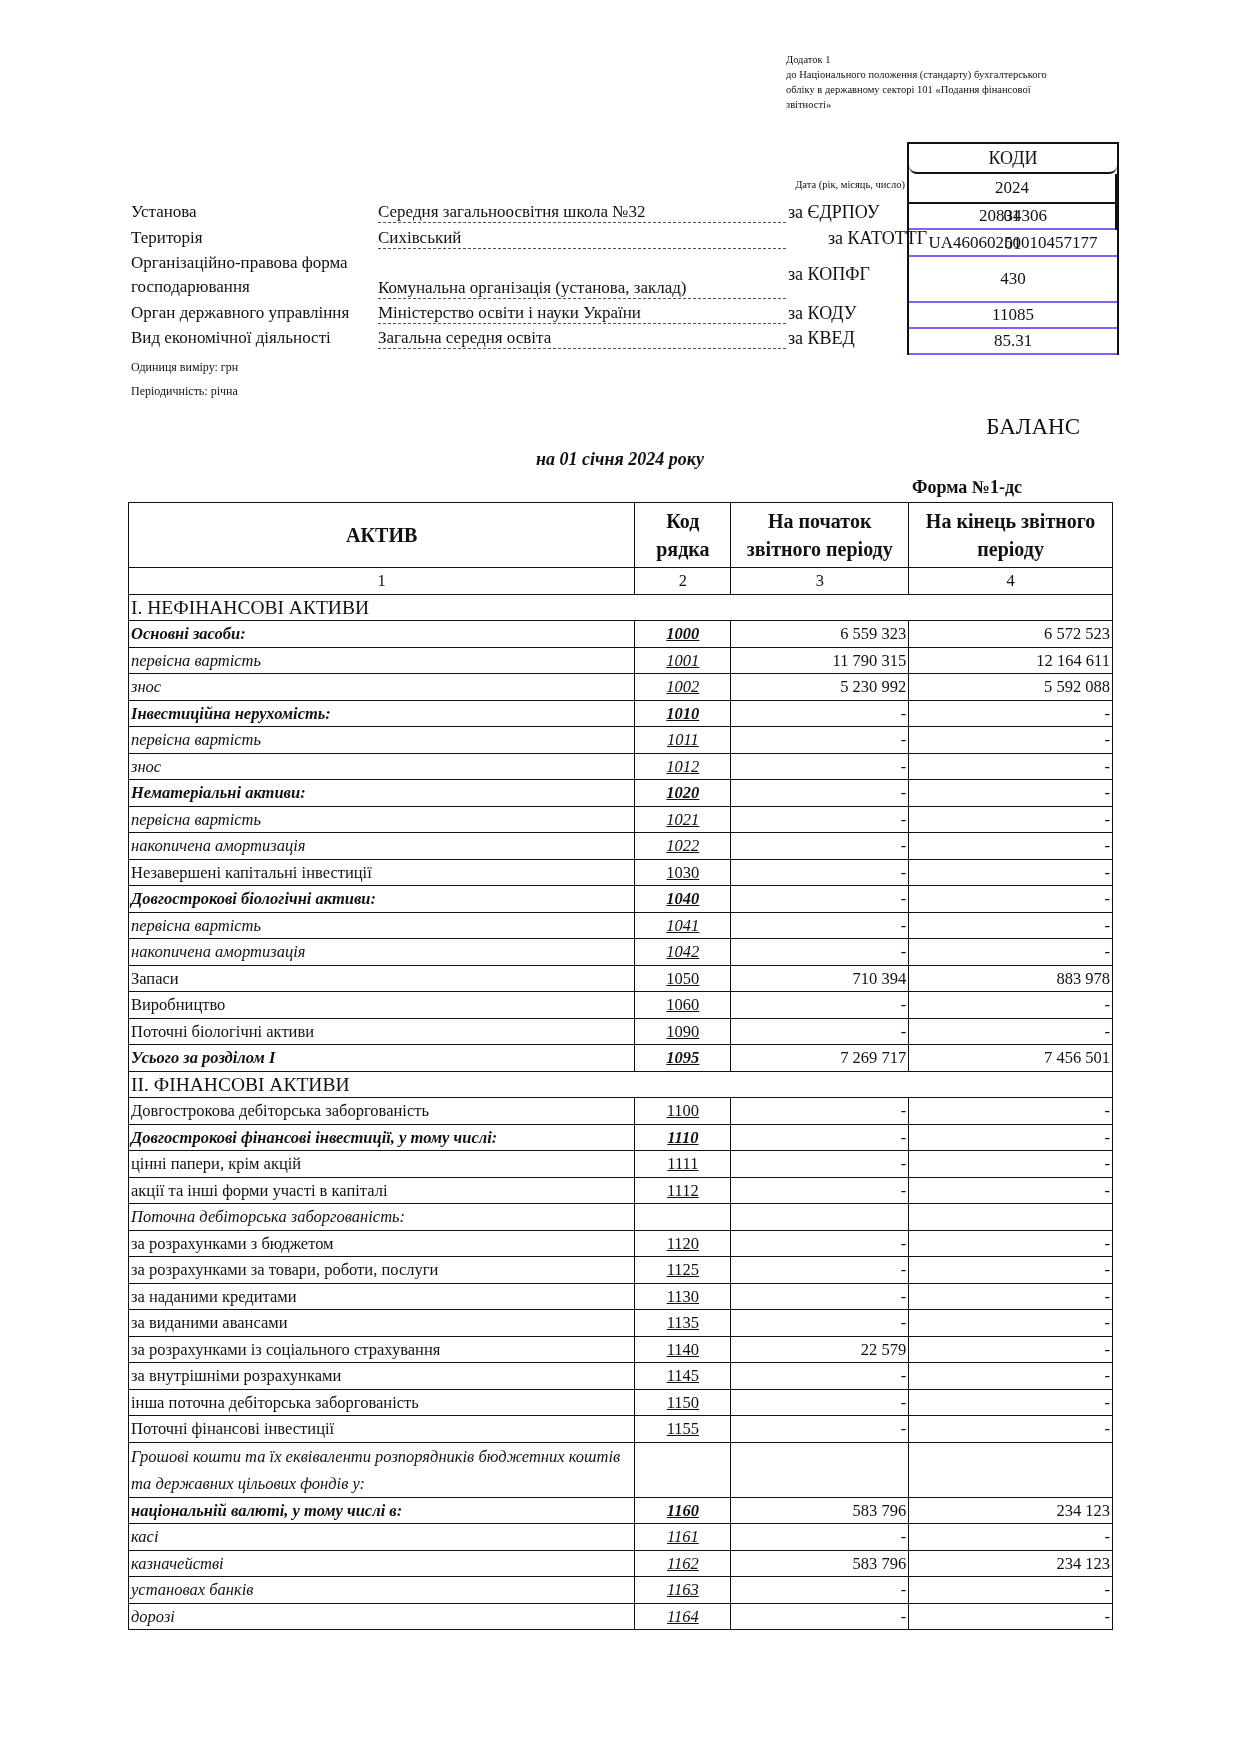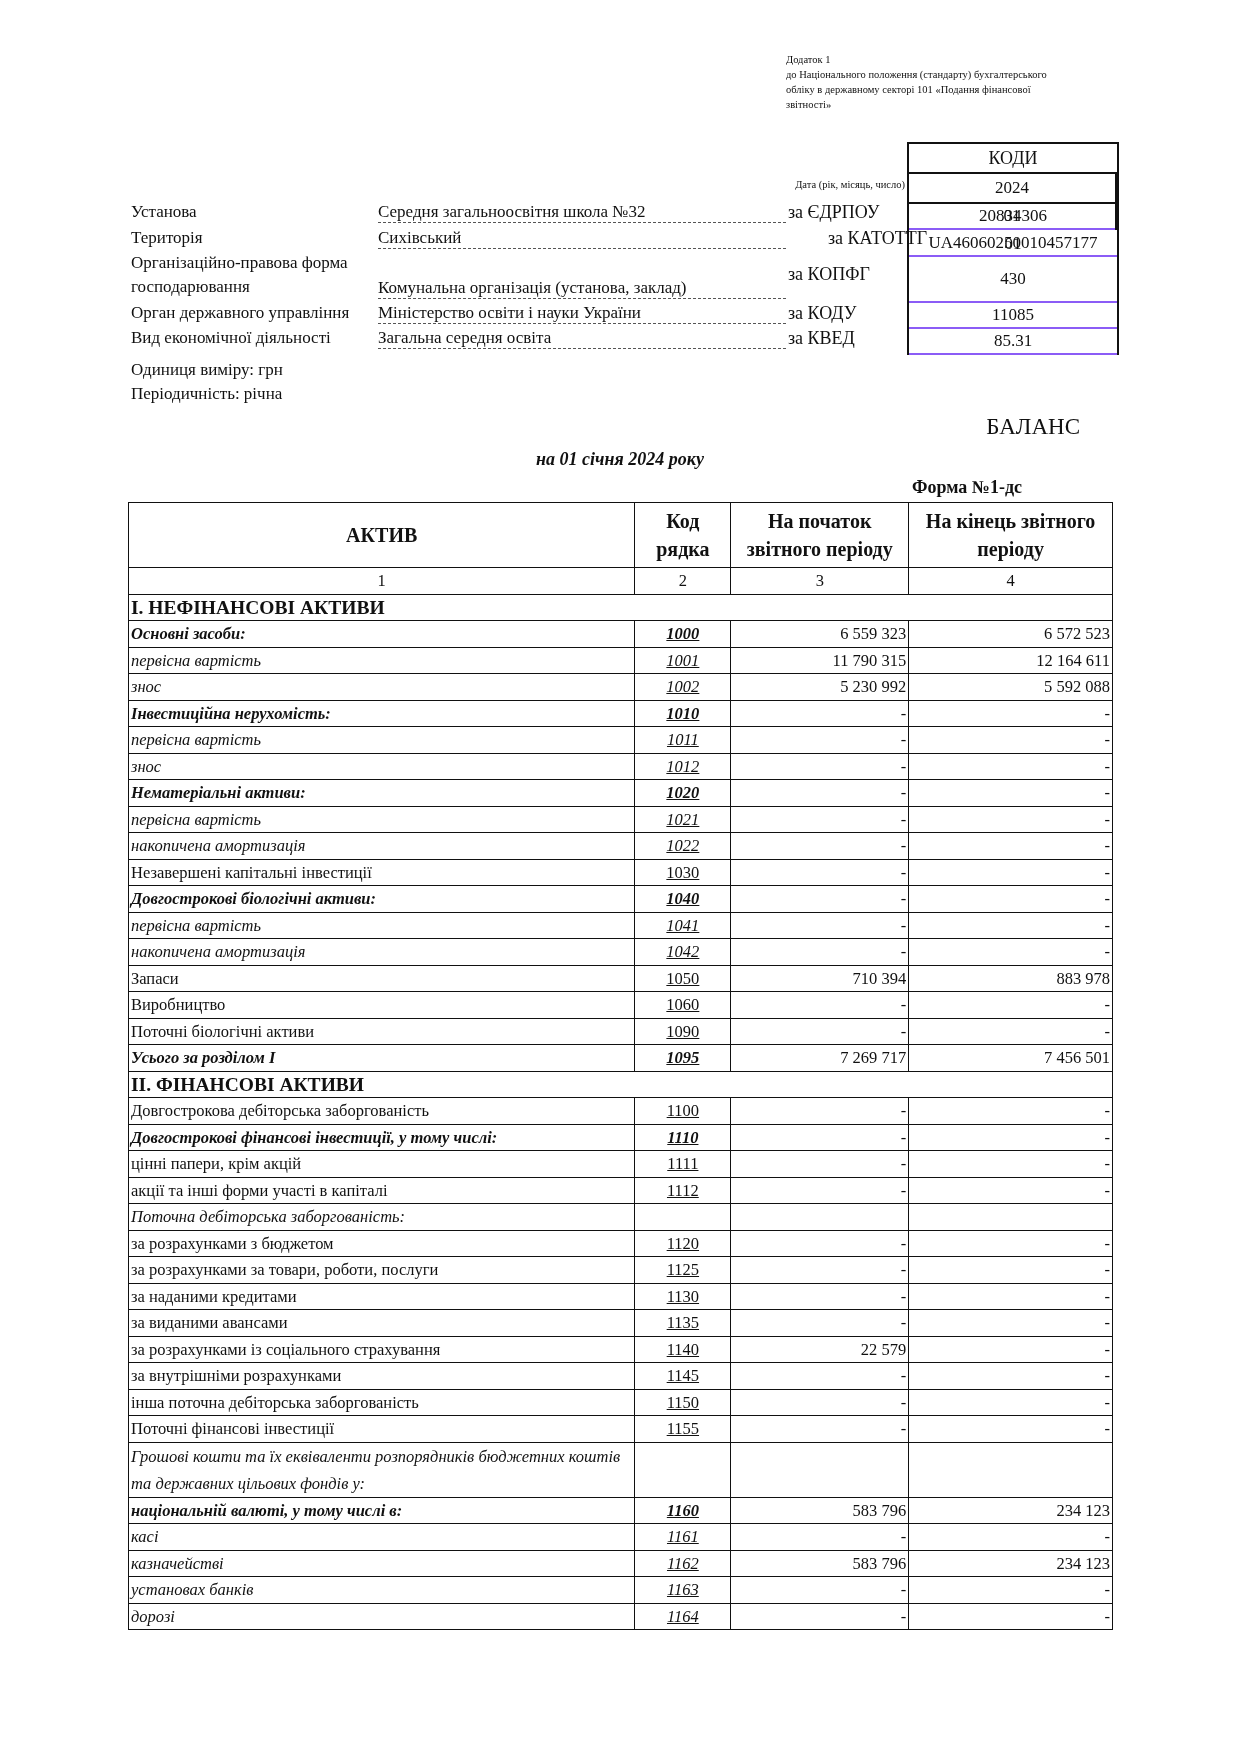--- a/index.html
+++ b/index.html
@@ -4,48 +4,48 @@
 <style>
   html, body { margin: 0; padding: 0; background: #ffffff; }
   body { width: 1240px; height: 1753px; position: relative; overflow: hidden;
          font-family: "Liberation Serif", "DejaVu Serif", serif; color: #111; }
   .abs { position: absolute; }
   .annex { left: 786px; top: 52px; width: 330px; font-size: 10.5px; line-height: 15px; }
   .annex div { white-space: nowrap; }
 
   
   .codes { left: 907px; top: 142px; width: 208px; border: 2px solid #111; border-bottom: none; }
-  .codes .hdr { height: 28px; line-height: 28px; text-align: center; font-size: 18px; border-bottom: 2px solid #111; }
+  .codes .hdr { height: 28px; line-height: 28px; text-align: center; font-size: 18px; border-bottom: 2px solid #111; border-radius: 8px; }
   .codes .daterow { display: flex; height: 28px; border-bottom: 2px solid #111; flex-direction: column; }
   .codes .daterow div { flex: 1; text-align: center; line-height: 28px; font-size: 17px; border-right: 2px solid #111; }
   .codes .daterow div:last-child { border-right: none; }
   .codes .crow { text-align: center; font-size: 17px; border-bottom: 2px solid #8b5cf6; }
   .date-label { left: 760px; top: 179px; width: 145px; text-align: right; font-size: 10.5px; }
 
   .info-label { left: 131px; font-size: 17px; }
   .info-value { left: 378px; width: 408px; font-size: 17px; border-bottom: 1px dashed #555; }
   .info-code { left: 788px; font-size: 18px; }
 
-  .unit { left: 131px; font-size: 17px; }
+  .unit { left: 131px; font-size: 12px; }
 
   .title { left: 0; width: 1080px; text-align: right; top: 414px; font-size: 23px; font-weight: normal; }
   .subtitle { left: 0; width: 1240px; text-align: center; top: 449px; font-size: 18px; font-weight: bold; font-style: italic; }
   .form-no { left: 912px; top: 477px; font-size: 18px; font-weight: bold; }
 
   table.bal { position: absolute; left: 128px; top: 502px; width: 985px; border-collapse: collapse; font-size: 16.5px; }
   table.bal td, table.bal th { border: 1.6px solid #111; padding: 0 2px; height: 25.5px; line-height: 25px; }
   table.bal th { font-weight: bold; font-size: 20px; line-height: 28px; padding: 4px 2px; }
   table.bal col.c1 { width: 507px; }
   table.bal col.c2 { width: 96px; }
   table.bal col.c3 { width: 178px; }
   table.bal col.c4 { width: 204px; }
   td.code { text-align: center; text-decoration: underline; }
   td.num { text-align: right; }
   td.colnum { text-align: center; }
-  tr.section td { font-weight: bold; font-size: 19.5px; }
+  tr.section td { font-weight: normal; font-size: 19.5px; }
   tr.section td { border-left: 1.6px solid #111; border-right: 1.6px solid #111; }
   tr.bi td.name, tr.bi td.code { font-weight: bold; font-style: italic; }
   tr.it td.name, tr.it td.code { font-style: italic; }
   tr.two td { line-height: 27px; height: 54px; }
   th.actv { font-size: 21px; }
 </style>
 </head>
 <body>
 
 <div class="abs annex">

